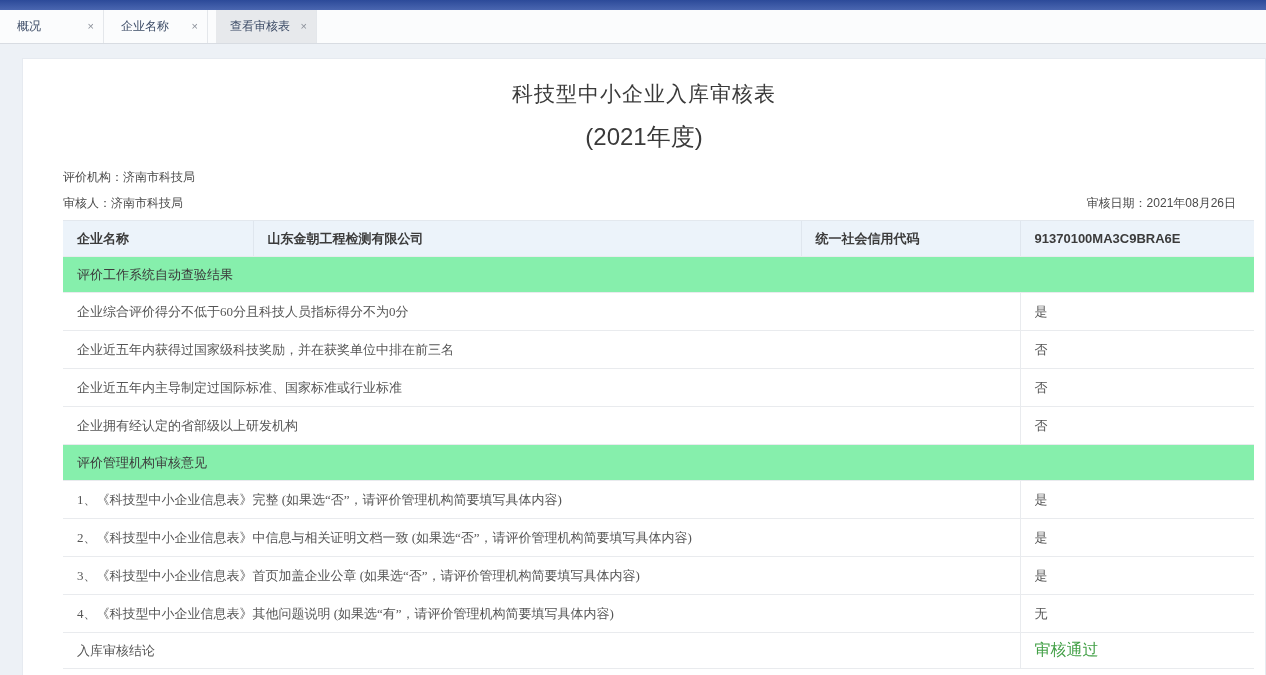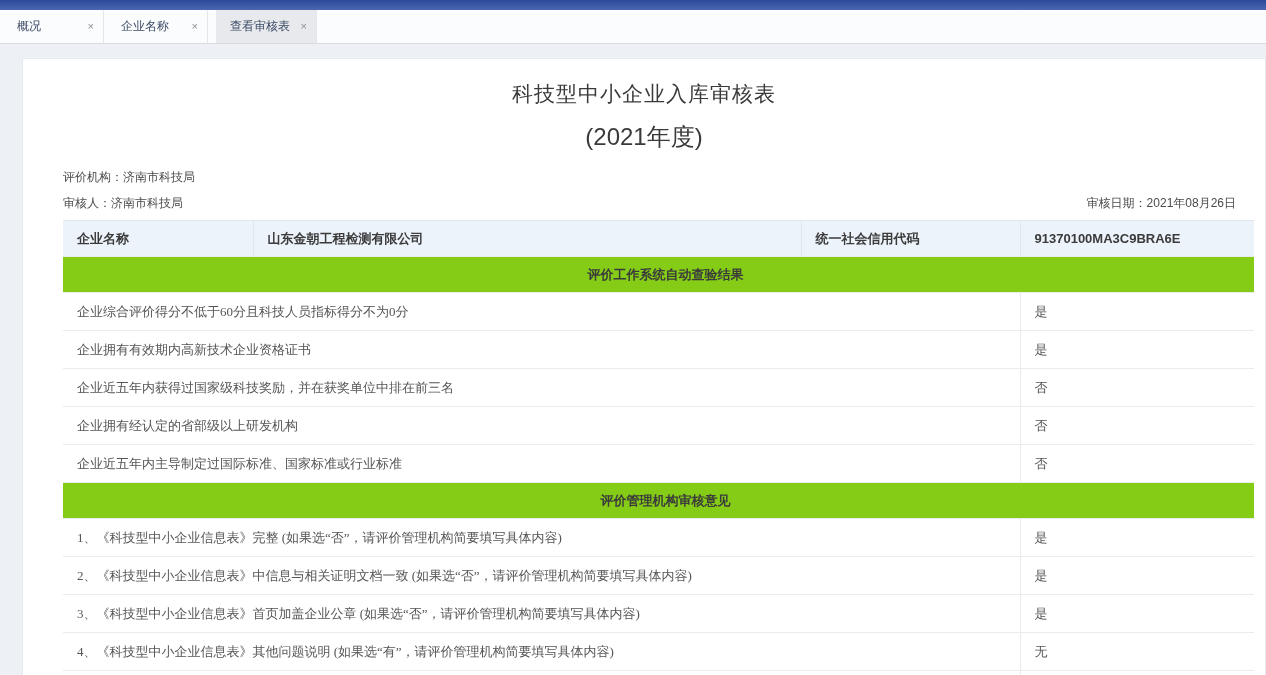--- a/index.html
+++ b/index.html
@@ -64,22 +64,22 @@
     height:35px;padding:0 0 0 14px;
     vertical-align:middle;
     overflow:hidden;white-space:nowrap;
   }
   tr.top-row td{
     background:#ecf3fa;font-weight:bold;color:#3b3b3b;
     border-top:1px solid #e3e8ee;
   }
   tr.top-row td + td{border-left:1px solid #dfe6ee;}
   td.section-cell{
-    text-align:center;font-weight:bold;color:#3b3b3b;
-    background:#84cc16;padding-left:0;
+    text-align:left;font-weight:normal;color:#3b3b3b;
+    background:#86efac;padding-left:0;
   }
   td.answer-cell{
     border-left:1px solid #e9ebee;
     padding-left:10px;
   }
   tr.question-row td{height:37px;font-family:Liberation Serif, serif;}
   td.conclusion-value{
     border-left:1px solid #e9ebee;padding-left:10px;
     font-size:16px;
   }
@@ -138,33 +138,29 @@
 
     <tr>
       <td class="section-cell" colspan="4">评价工作系统自动查验结果</td>
     </tr>
 
     <tr class="question-row">
       <td colspan="3">企业综合评价得分不低于60分且科技人员指标得分不为0分</td>
       <td class="answer-cell">是</td>
     </tr>
     <tr class="question-row">
-      <td colspan="3">企业拥有有效期内高新技术企业资格证书</td>
-      <td class="answer-cell">是</td>
-    </tr>
-    <tr class="question-row">
       <td colspan="3">企业近五年内获得过国家级科技奖励，并在获奖单位中排在前三名</td>
       <td class="answer-cell">否</td>
     </tr>
     <tr class="question-row">
-      <td colspan="3">企业拥有经认定的省部级以上研发机构</td>
+      <td colspan="3">企业近五年内主导制定过国际标准、国家标准或行业标准</td>
       <td class="answer-cell">否</td>
     </tr>
     <tr class="question-row">
-      <td colspan="3">企业近五年内主导制定过国际标准、国家标准或行业标准</td>
+      <td colspan="3">企业拥有经认定的省部级以上研发机构</td>
       <td class="answer-cell">否</td>
     </tr>
 
     <tr>
       <td class="section-cell" colspan="4">评价管理机构审核意见</td>
     </tr>
 
     <tr class="question-row">
       <td colspan="3">1、《科技型中小企业信息表》完整 (如果选“否”，请评价管理机构简要填写具体内容)</td>
       <td class="answer-cell">是</td>

